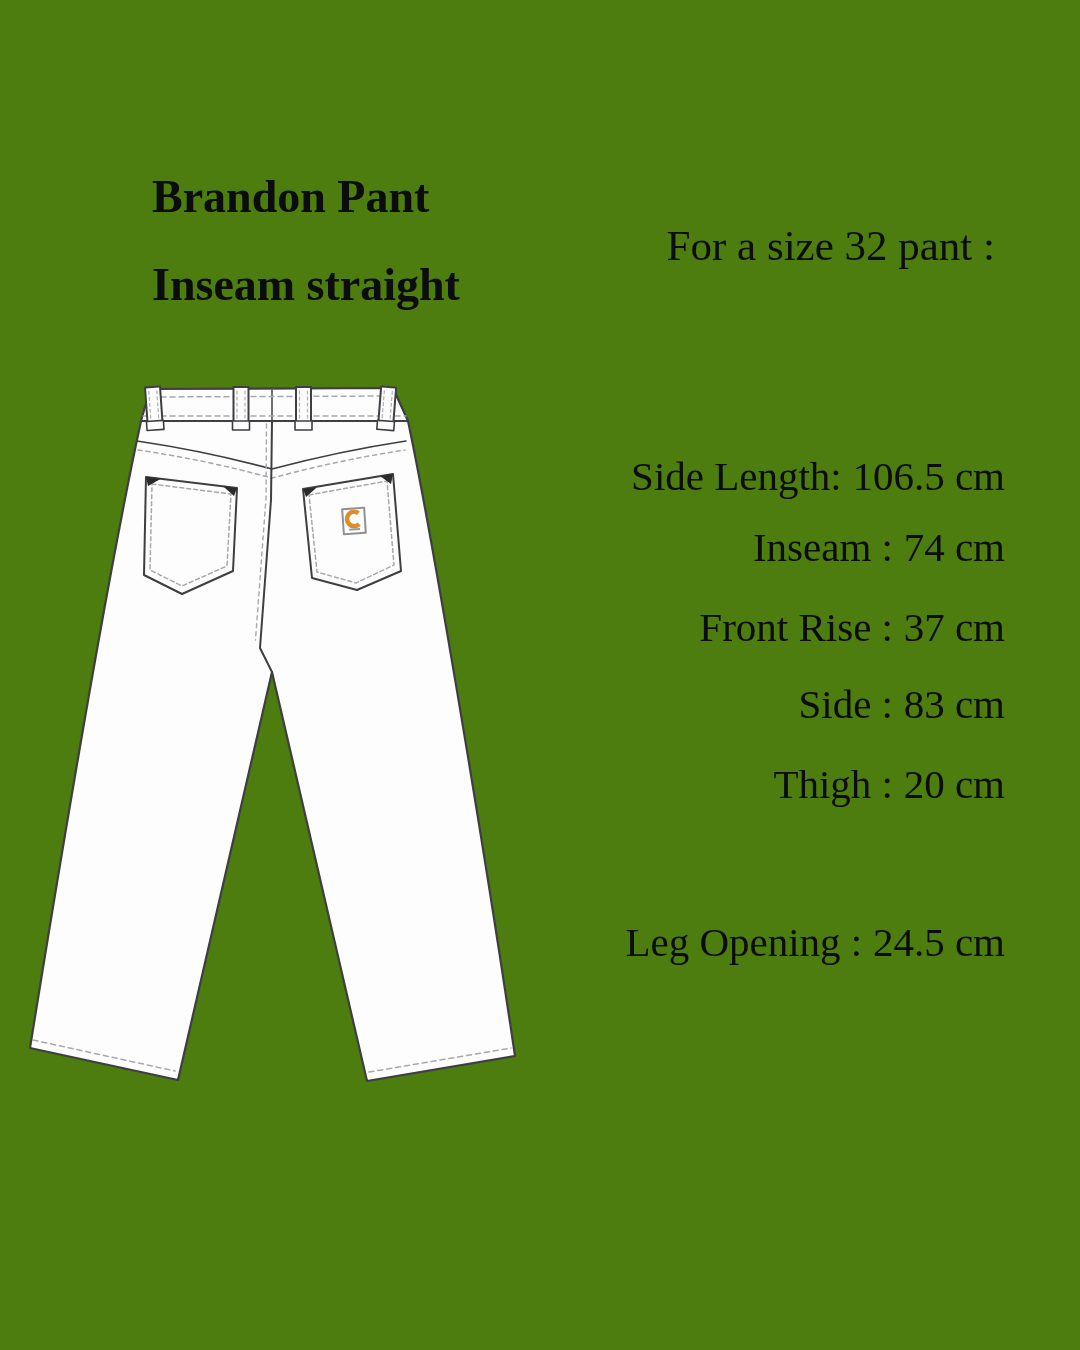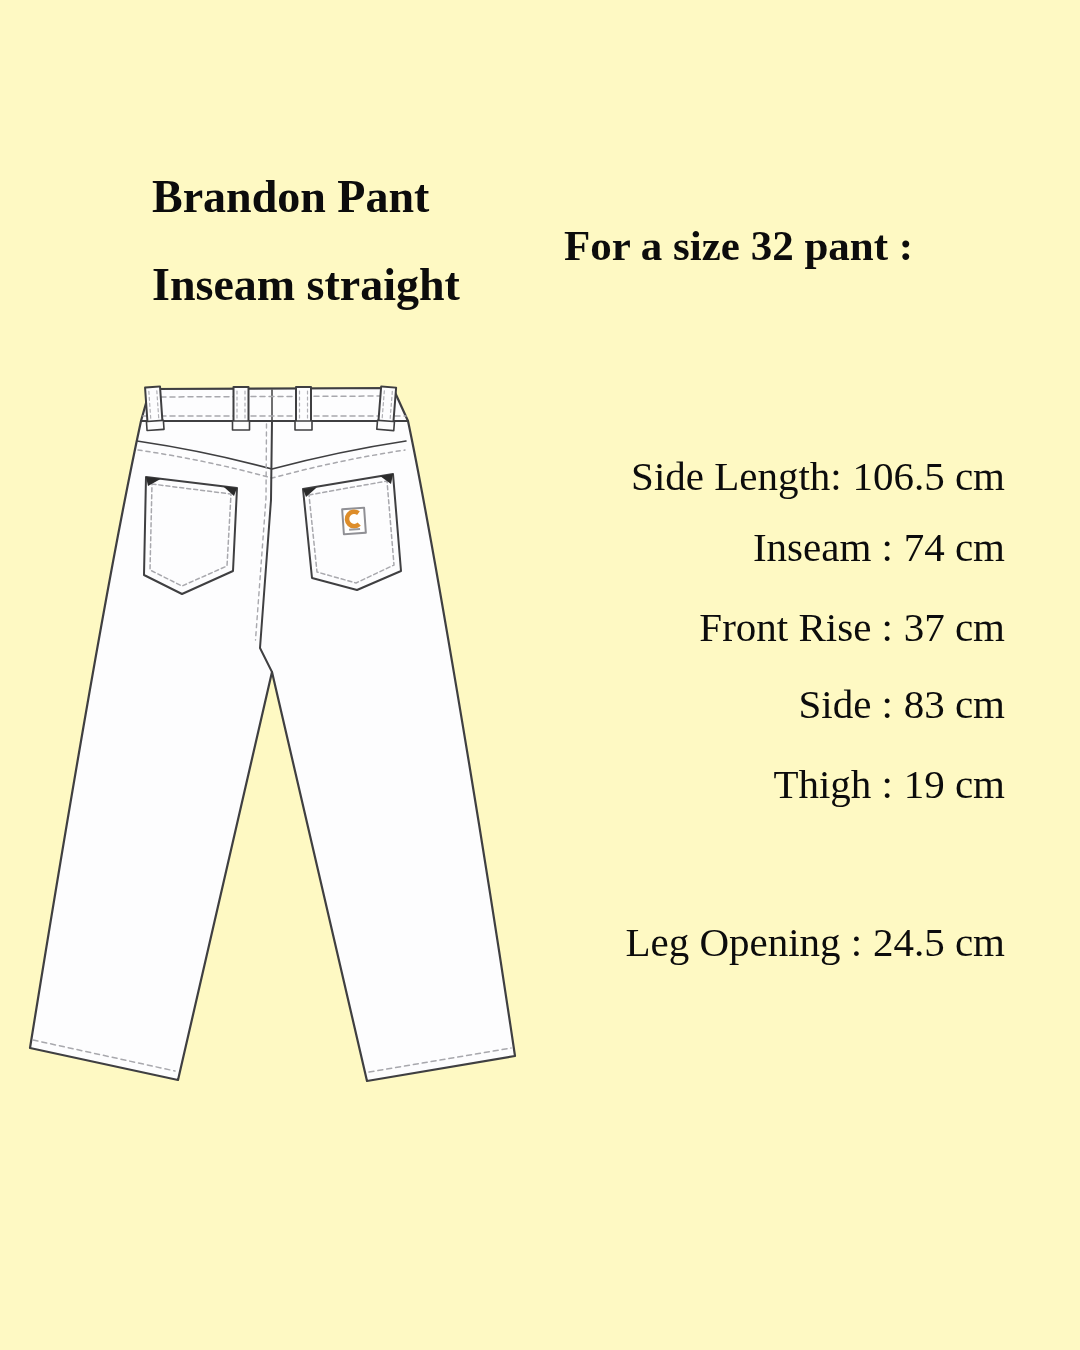--- a/index.html
+++ b/index.html
@@ -1,36 +1,36 @@
 <!DOCTYPE html>
 <html><head>
 <meta charset="utf-8">
 <style>
   html,body{margin:0;padding:0;}
   .canvas{
     position:relative;
     width:1080px;height:1350px;
-    background:#fef9c3;
+    background:#4d7c0f;
     overflow:hidden;
     font-family:"Liberation Serif","DejaVu Serif",serif;
     color:#0c0c0c;
   }
   .abs{position:absolute;}
   .drawing-svg{position:absolute;left:0;top:0;width:1080px;height:1350px;}
   .product-title{
     left:152px;top:174px;
     font-size:46px;font-weight:700;line-height:1;white-space:nowrap;
   }
   .product-fit{
     left:152px;top:262px;
     font-size:46px;font-weight:700;line-height:1;white-space:nowrap;
   }
   .size-heading{
-    left:564px;top:224px;width:450px;text-align:left;
-    font-size:43px;font-weight:700;line-height:1;white-space:nowrap;
+    left:545px;top:224px;width:450px;text-align:right;
+    font-size:43px;font-weight:400;line-height:1;white-space:nowrap;
   }
   .m-row{
     position:absolute;left:545px;width:460px;text-align:right;
     font-size:41px;font-weight:400;line-height:1;white-space:nowrap;
   }
   .m-value{margin-left:0.26em;}
 </style>
 </head>
 <body>
 
@@ -122,19 +122,19 @@
   <div class="m-row" style="top:527px">
     <span class="m-label">Inseam :</span><span class="m-value">74 cm</span>
   </div>
   <div class="m-row" style="top:607px">
     <span class="m-label">Front Rise :</span><span class="m-value">37 cm</span>
   </div>
   <div class="m-row" style="top:684px">
     <span class="m-label">Side :</span><span class="m-value">83 cm</span>
   </div>
   <div class="m-row" style="top:764px">
-    <span class="m-label">Thigh :</span><span class="m-value">19 cm</span>
+    <span class="m-label">Thigh :</span><span class="m-value">20 cm</span>
   </div>
   <div class="m-row" style="top:922px">
     <span class="m-label">Leg Opening :</span><span class="m-value">24.5 cm</span>
   </div>
 
 </div>
 
 </body></html>

